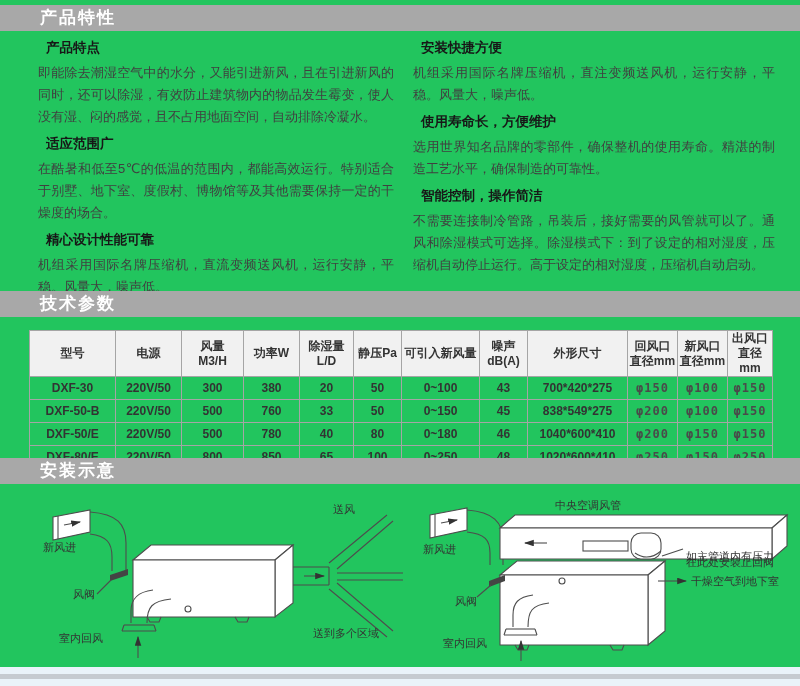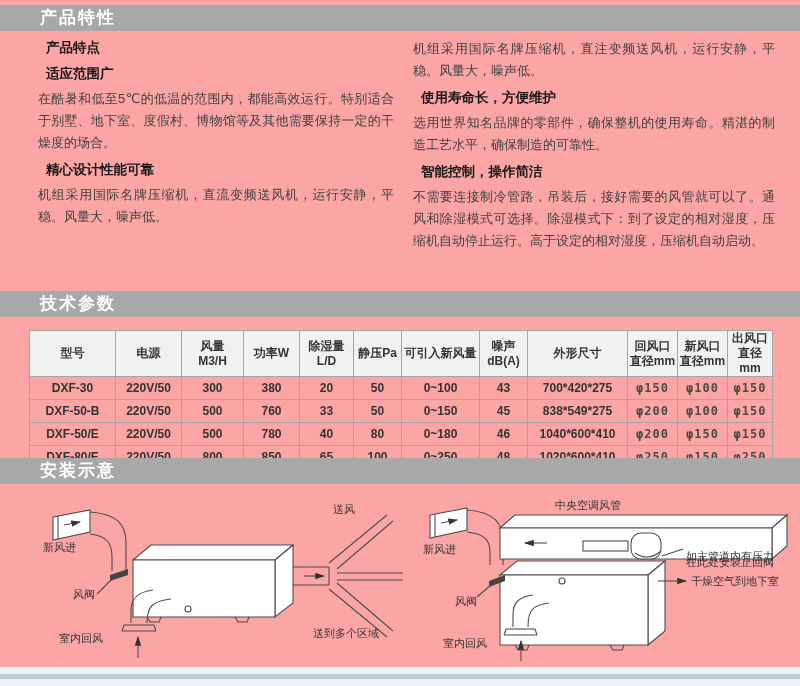--- a/index.html
+++ b/index.html
@@ -1,16 +1,16 @@
 <!DOCTYPE html>
 <html><head>
 <meta charset="utf-8">
 <style>
   html,body{margin:0;padding:0;background:#fff;}
-  .page{position:relative;width:800px;height:686px;background:#fca5a5;overflow:hidden;
+  .page{position:relative;width:800px;height:686px;background:#22c55e;overflow:hidden;
         font-family:"Liberation Sans","DejaVu Sans",sans-serif;}
 
   
   .bar{position:absolute;left:0;width:800px;height:26px;background:#a8a8a8;}
   .bar .t{display:block;margin-left:40px;line-height:26px;color:#ffffff;
           font-size:17px;font-weight:bold;letter-spacing:2px;}
   #bar-features{top:5px}
   #bar-specs{top:291px}
   #bar-install{top:458px}
 
@@ -51,33 +51,35 @@
 
 <div class="page">
 
   <div class="bar" id="bar-features">
     <span class="t">产品特性</span>
   </div>
 
   <div class="col" id="col-left">
     <div class="blk">
       <h3>产品特点</h3>
+      <p>即能除去潮湿空气中的水分，又能引进新风，且在引进新风的同时，还可以除湿，有效防止建筑物内的物品发生霉变，使人没有湿、闷的感觉，且不占用地面空间，自动排除冷凝水。</p>
     </div>
     <div class="blk">
       <h3>适应范围广</h3>
       <p>在酷暑和低至5℃的低温的范围内，都能高效运行。特别适合于别墅、地下室、度假村、博物馆等及其他需要保持一定的干燥度的场合。</p>
     </div>
     <div class="blk">
       <h3>精心设计性能可靠</h3>
       <p>机组采用国际名牌压缩机，直流变频送风机，运行安静，平稳。风量大，噪声低。</p>
     </div>
   </div>
 
   <div class="col" id="col-right">
     <div class="blk">
+      <h3>安装快捷方便</h3>
       <p>机组采用国际名牌压缩机，直注变频送风机，运行安静，平稳。风量大，噪声低。</p>
     </div>
     <div class="blk">
       <h3>使用寿命长，方便维护</h3>
       <p>选用世界知名品牌的零部件，确保整机的使用寿命。精湛的制造工艺水平，确保制造的可靠性。</p>
     </div>
     <div class="blk">
       <h3>智能控制，操作简洁</h3>
       <p>不需要连接制冷管路，吊装后，接好需要的风管就可以了。通风和除湿模式可选择。除湿模式下：到了设定的相对湿度，压缩机自动停止运行。高于设定的相对湿度，压缩机自动启动。</p>
     </div>

